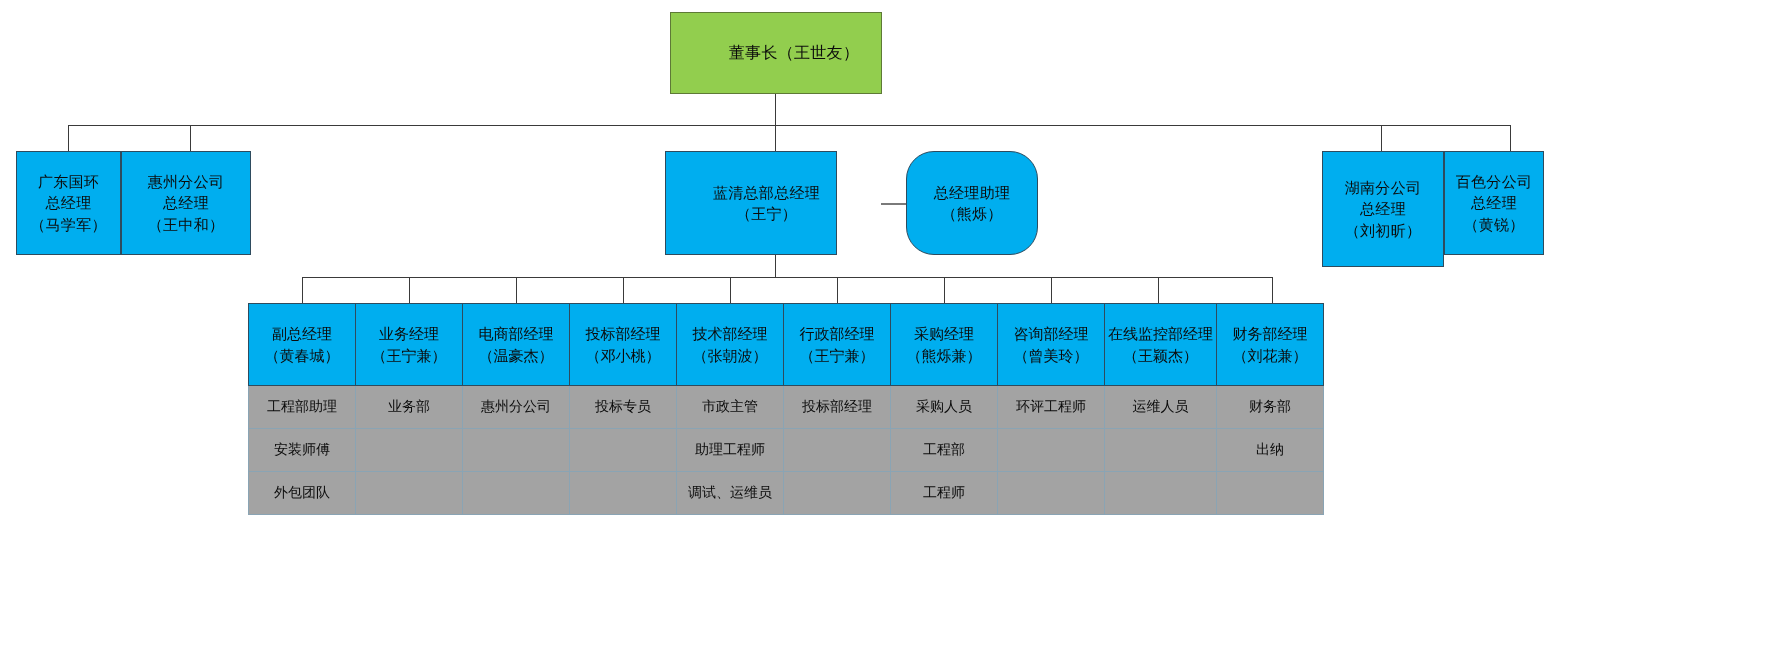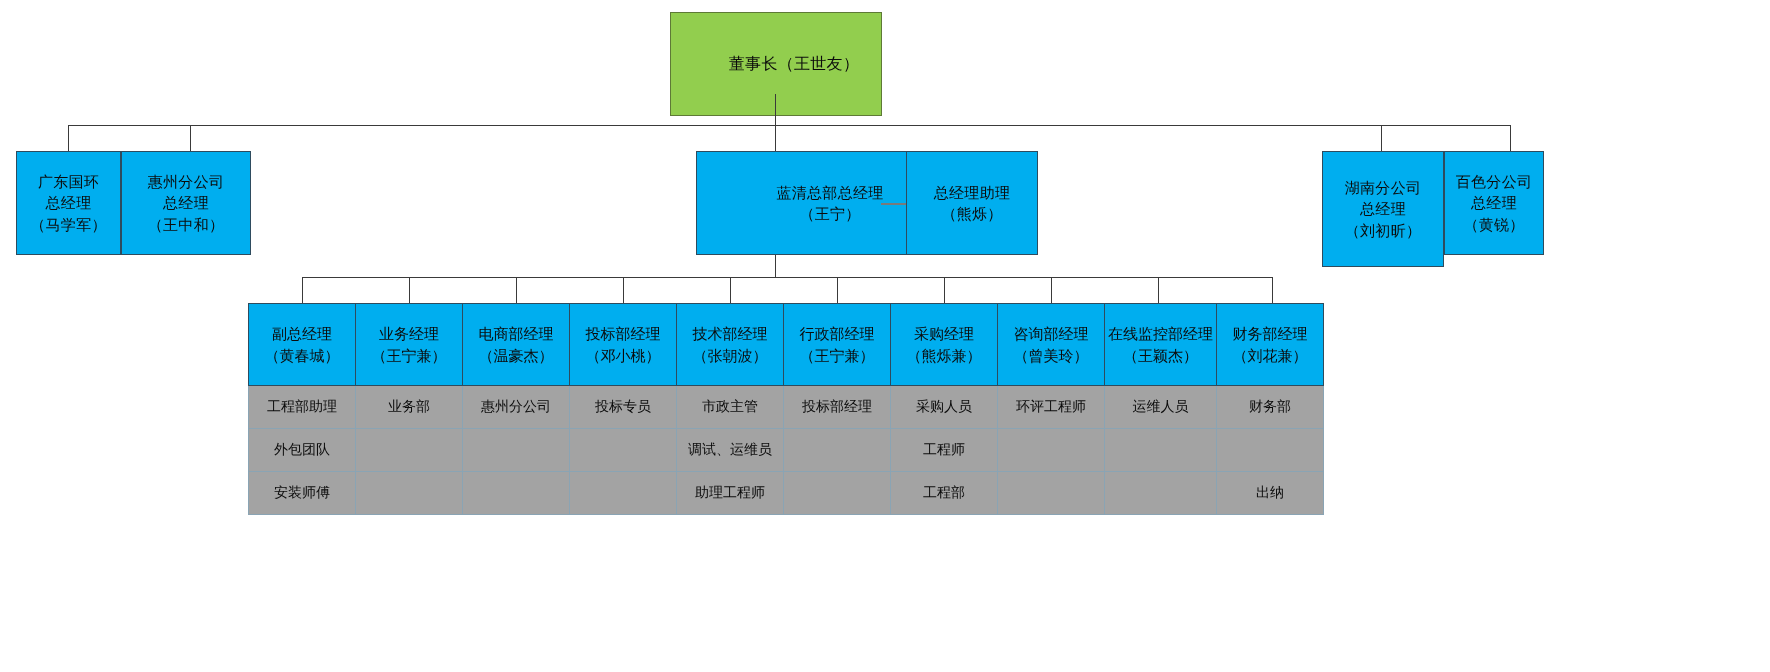--- a/index.html
+++ b/index.html
@@ -86,21 +86,21 @@
     height: 43px;
   }
   #dept-matrix th .ln { display: block; }
   #dept-matrix col.c { width: 107px; }
 </style>
 </head>
 <body>
 
 <div id="chart-root">
 
-  <div class="node chairman" style="left:670px; top:12px; width:212px; height:104px;padding-left:36px;">
+  <div class="node chairman" style="left:670px; top:12px; width:212px; height:82px;padding-left:36px;">
     <span class="ln">
       <span>董事长</span><span>（王世友）</span>
     </span>
   </div>
 
   <div class="line v" style="left:775px; top:94px; width:1px; height:31px;"></div>
   <div class="line h" style="left:68px; top:125px; width:1442px; height:1px;"></div>
 
   <div class="line v" style="left:68px; top:125px; width:1px; height:26px;"></div>
   <div class="line v" style="left:190px; top:125px; width:1px; height:26px;"></div>
@@ -113,28 +113,28 @@
     <span class="ln">总经理</span>
     <span class="ln">（马学军）</span>
   </div>
 
   <div class="node" style="left:121px; top:151px; width:130px; height:104px;align-items:center;">
     <span class="ln">惠州分公司</span>
     <span class="ln">总经理</span>
     <span class="ln">（王中和）</span>
   </div>
 
-  <div class="node" style="left:696px; top:151px; width:237px; height:104px;padding-left:31px;">
+  <div class="node" style="left:665px; top:151px; width:172px; height:104px;padding-left:31px;">
     <span class="ln">蓝清总部总经理</span>
     <span class="ln">（王宁）</span>
   </div>
 
   <div class="line h gray" style="left:881px; top:203px; width:25px; height:2px;"></div>
 
-  <div class="node" style="left:906px; top:151px; width:132px; height:104px;">
+  <div class="node" style="left:906px; top:151px; width:132px; height:104px;border-radius:28px;">
     <span class="ln">总经理助理</span>
     <span class="ln">（熊烁）</span>
   </div>
 
   <div class="node" style="left:1322px; top:151px; width:122px; height:116px;">
     <span class="ln">湖南分公司</span>
     <span class="ln">总经理</span>
     <span class="ln">（刘初昕）</span>
   </div>
 
@@ -222,39 +222,39 @@
           <td>惠州分公司</td>
           <td>投标专员</td>
           <td>市政主管</td>
           <td>投标部经理</td>
           <td>采购人员</td>
           <td>环评工程师</td>
           <td>运维人员</td>
           <td>财务部</td>
         </tr>
         <tr>
+          <td>安装师傅</td>
+          <td></td>
+          <td></td>
+          <td></td>
+          <td>助理工程师</td>
+          <td></td>
+          <td>工程部</td>
+          <td></td>
+          <td></td>
+          <td>出纳</td>
+        </tr>
+        <tr>
           <td>外包团队</td>
           <td></td>
           <td></td>
           <td></td>
           <td>调试、运维员</td>
           <td></td>
           <td>工程师</td>
           <td></td>
           <td></td>
           <td></td>
-        </tr>
-        <tr>
-          <td>安装师傅</td>
-          <td></td>
-          <td></td>
-          <td></td>
-          <td>助理工程师</td>
-          <td></td>
-          <td>工程部</td>
-          <td></td>
-          <td></td>
-          <td>出纳</td>
         </tr>
       </tbody>
   </table>
 
 </div>
 
 </body></html>

